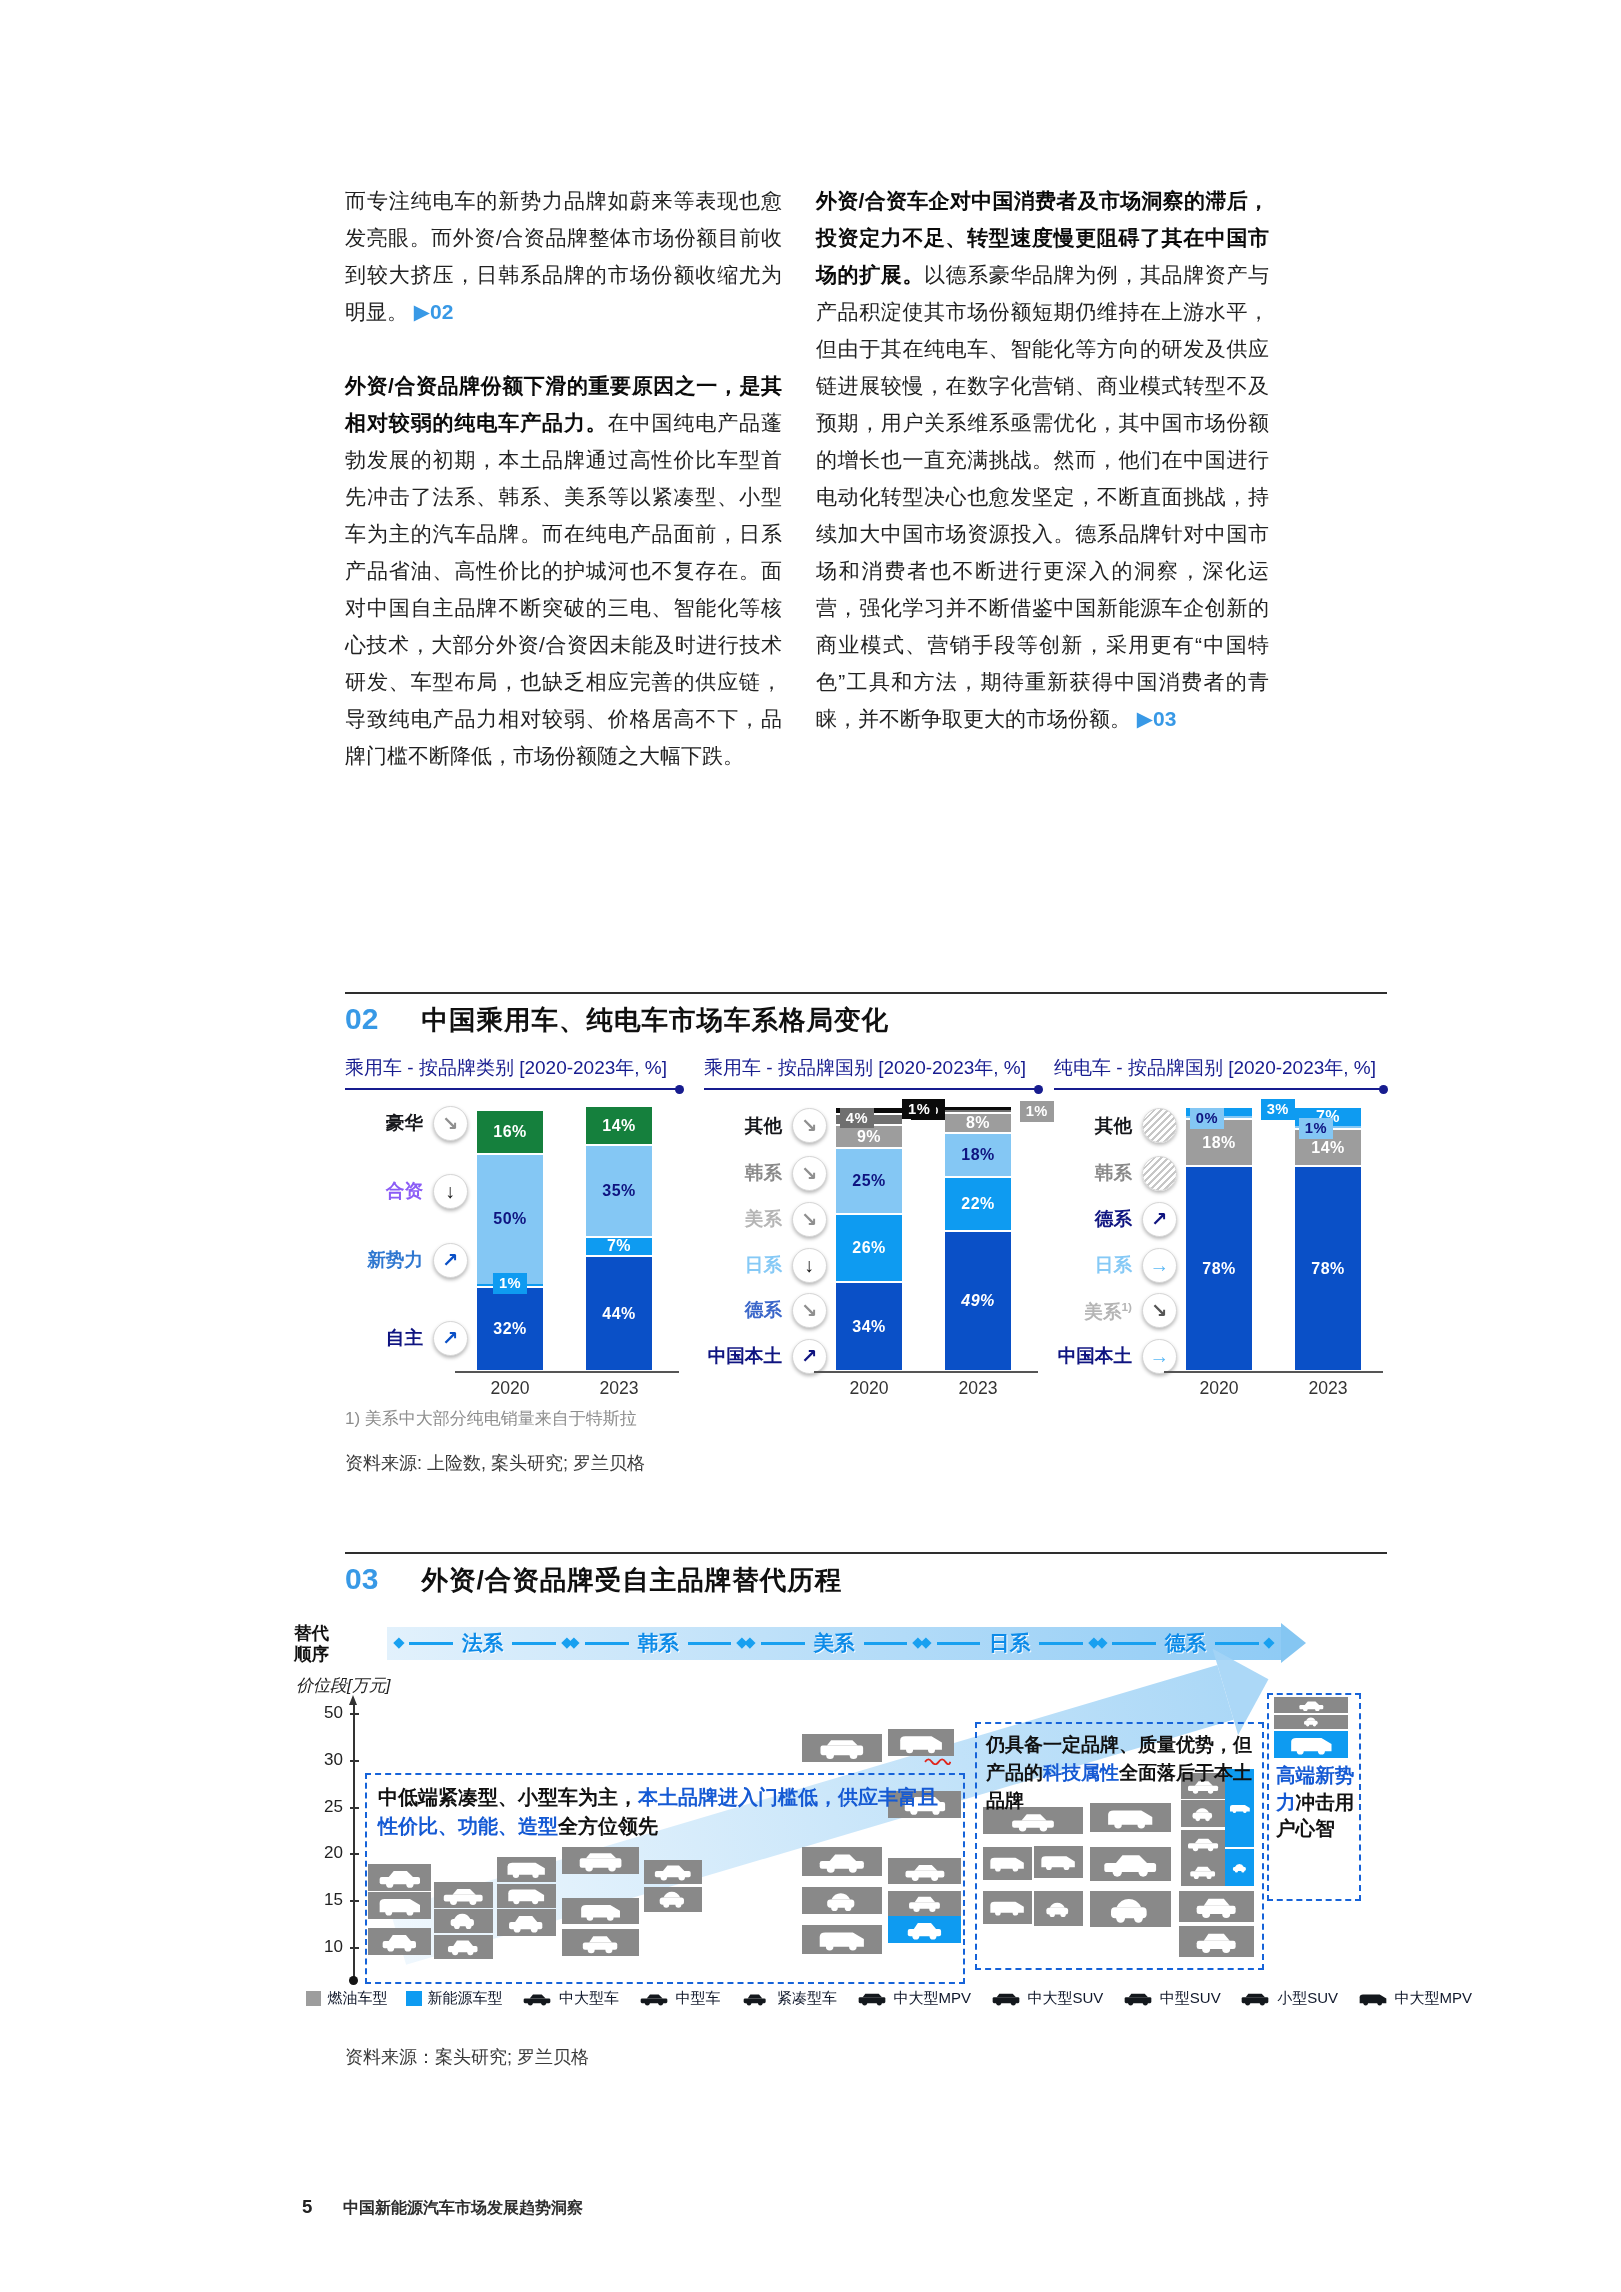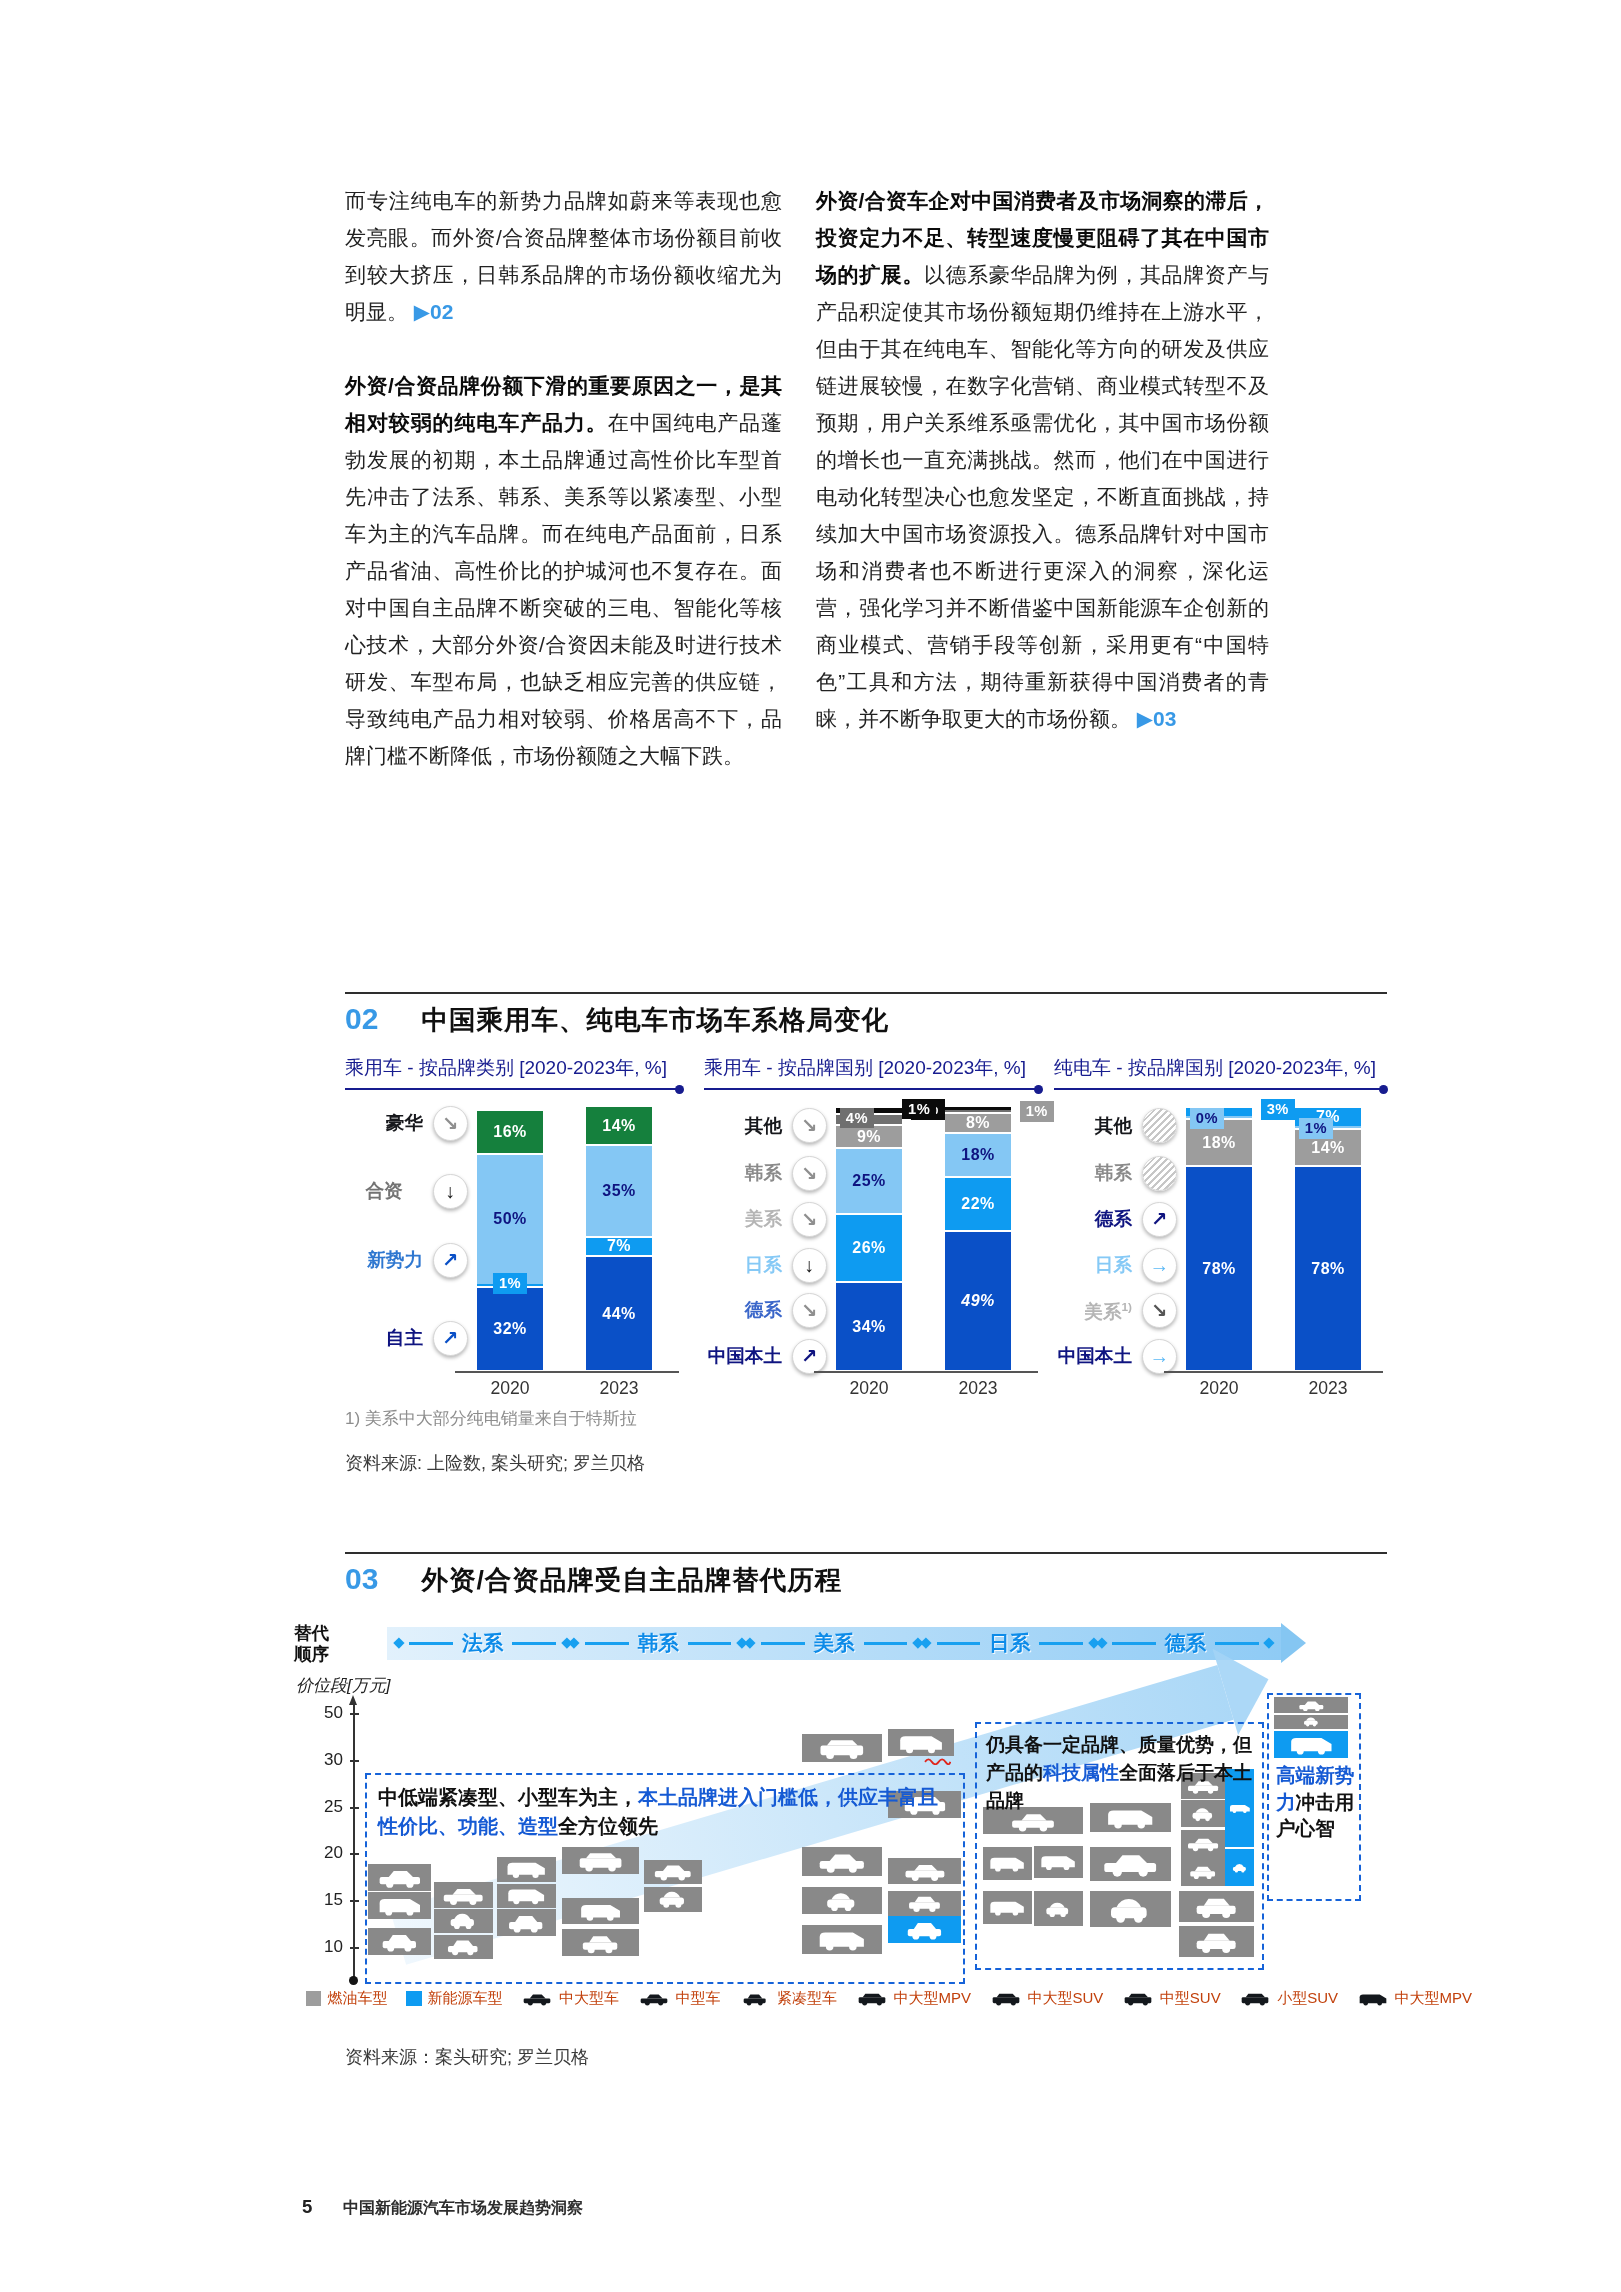--- a/index.html
+++ b/index.html
@@ -84,21 +84,21 @@
   .box-h{left:973px;top:74px;width:94px;height:208px}
   .box-text{position:absolute;z-index:3;font-size:20px;font-weight:bold;line-height:29px;color:#111}
   .bt-l{left:84px;top:164px;width:576px}
   .bt-r{left:692px;top:112px;width:271px;font-size:19px;line-height:28px}
   .bt-h{left:982px;top:143px;width:80px;font-size:19.6px;line-height:26.5px}
   .tile{position:absolute;background:#898989;display:flex;align-items:center;justify-content:center;z-index:2}
   .tile.ev{background:#0E9BF1}
   .tile svg{width:82%;height:80%}
   .red-squiggle{position:absolute;z-index:4}
   .legend{position:absolute;left:11.8px;top:370px;display:flex;align-items:center;gap:18.6px;
-          font-size:15px;color:#c2410c;white-space:nowrap;z-index:3}
+          font-size:15px;color:#0f172a;white-space:nowrap;z-index:3}
   .litem{display:flex;align-items:center;gap:5.9px}
   .sw{width:15.7px;height:15.7px;display:inline-block}
   .licon svg{width:32px;height:15.7px;display:block}
   
   .footer-page{position:absolute;left:302px;top:2196px;font-size:18.6px;font-weight:bold;color:#222}
   .footer-title{position:absolute;left:343px;top:2198px;font-size:16px;font-weight:bold;color:#2d2d2d}
 </style>
 </head>
 <body>
 
@@ -120,21 +120,21 @@
   <section class="chart chart-a">
       <div class="chart-header"><span>乘用车 - 按品牌类别</span> <span>[2020-2023年, %]</span></div>
       <div class="chart-body">
         <div class="crow" style="top: 6.9px;">
           <span class="lbl" style="color: rgb(23, 24, 28);"><span>豪华</span></span>
           <span class="cicon">
             <span style="color: rgb(143, 143, 143);">↘</span>
           </span>
         </div>
         <div class="crow" style="top: 75px;">
-          <span class="lbl" style="color: #737373; text-align: center;"><span>合资</span></span>
+          <span class="lbl" style="color: #8b5cf6;"><span>合资</span></span>
           <span class="cicon">
             <span style="color: rgb(17, 17, 17);">↓</span>
           </span>
         </div>
         <div class="crow" style="top: 144px;">
           <span class="lbl" style="color: rgb(46, 119, 208);"><span>新势力</span></span>
           <span class="cicon">
             <span style="color: rgb(10, 80, 199);">↗</span>
           </span>
         </div>

